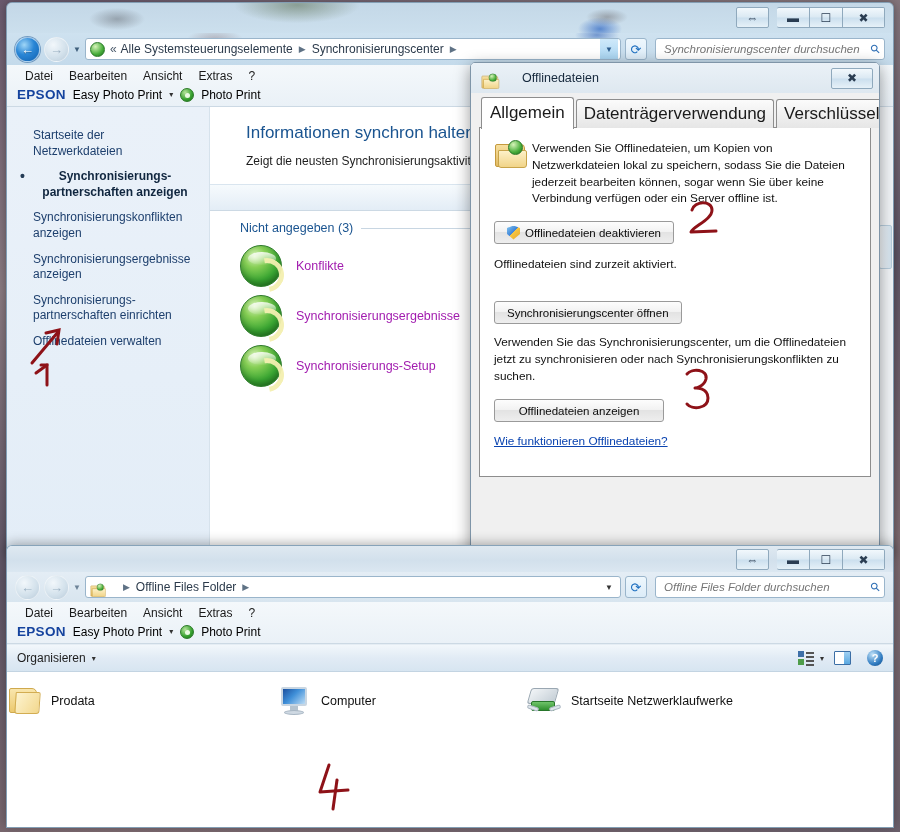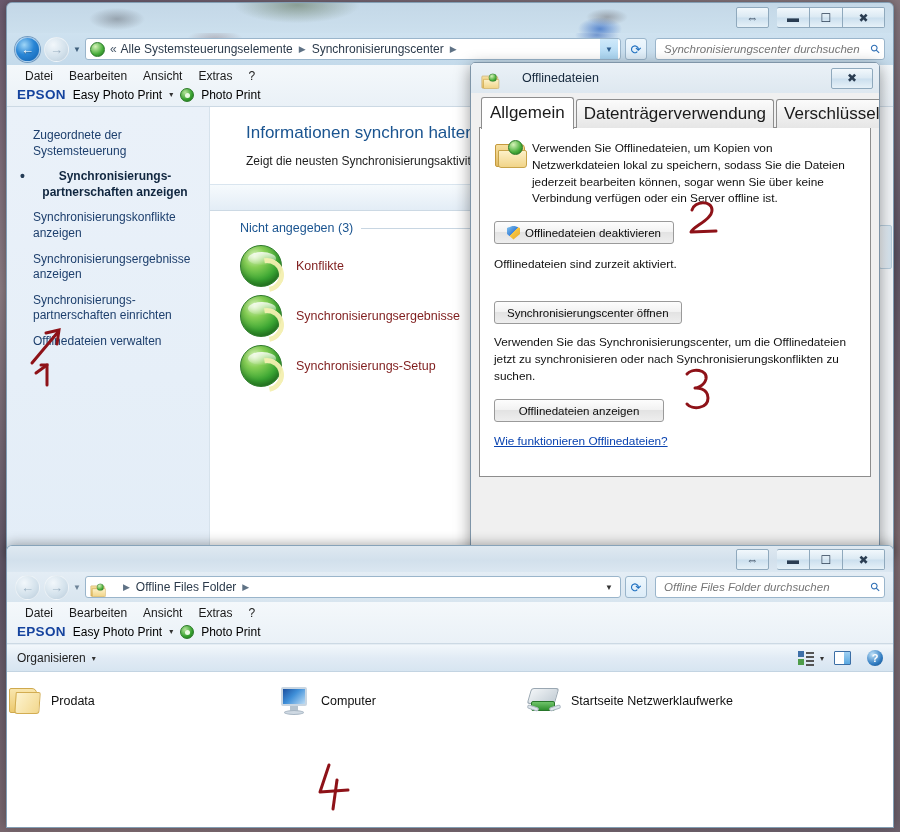--- a/index.html
+++ b/index.html
@@ -148,21 +148,21 @@
   .sync-ico::before{
     content:"";position:absolute;left:7px;top:6px;width:28px;height:13px;border-radius:50%;
     background:linear-gradient(to bottom,rgba(255,255,255,.85),rgba(255,255,255,.05));
   }
   .sync-ico::after{
     content:"";position:absolute;left:9px;top:12px;width:24px;height:24px;
     border:5px solid #f4f0b0;border-radius:50%;
     border-left-color:transparent;border-bottom-color:transparent;
     transform:rotate(35deg);opacity:.95;
   }
-  .sync-label { font-size:12.5px; color:#7f1d1d; }
+  .sync-label { font-size:12.5px; color:#a21caf; }
 
   .vscroll { position:absolute; right:0; top:0; width:16px; height:100%; background:#f2f5f8; border-left:1px solid #dfe7ee; }
   .vscroll .thumb { position:absolute; top:118px; left:1px; width:13px; height:44px;
     background:linear-gradient(to right,#f6fafd,#d4e3ef); border:1px solid #b8cede; border-radius:2px;}
 
   
   #dlg {
     position:absolute; left:470px; top:62px; width:410px; height:578px;
     border:1px solid #7f95a8; border-radius:5px;
     background:linear-gradient(to bottom,#eef3f7 0%,#e8eef4 26px,#f0f0f0 26px,#f0f0f0 100%);
@@ -323,23 +323,23 @@
       <span>Easy Photo Print</span>
       <span style="font-size:8px;color:#333">▾</span>
       <span class="dot-icon"></span>
       <span>Photo Print</span>
     </div>
   </div>
 
   <div class="body">
 
     <div class="navpane">
-      <div class="nav-item">Zugeordnete der Systemsteuerung</div>
+      <div class="nav-item">Startseite der Netzwerkdateien</div>
       <div class="nav-item current">Synchronisierungs-partnerschaften anzeigen</div>
-      <div class="nav-item">Synchronisierungskonflikte anzeigen</div>
+      <div class="nav-item">Synchronisierungskonflikten anzeigen</div>
       <div class="nav-item">Synchronisierungsergebnisse anzeigen</div>
       <div class="nav-item">Synchronisierungs-partnerschaften einrichten</div>
       <div class="nav-item">Offlinedateien verwalten</div>
     </div>
 
     <div class="contentpane">
       <div class="content-head">
         <div class="content-title">Informationen synchron halten</div>
         <div class="content-sub">Zeigt die neusten Synchronisierungsaktivitäten an und ändert die Synchronisierungseinstellungen.</div>
       </div>

